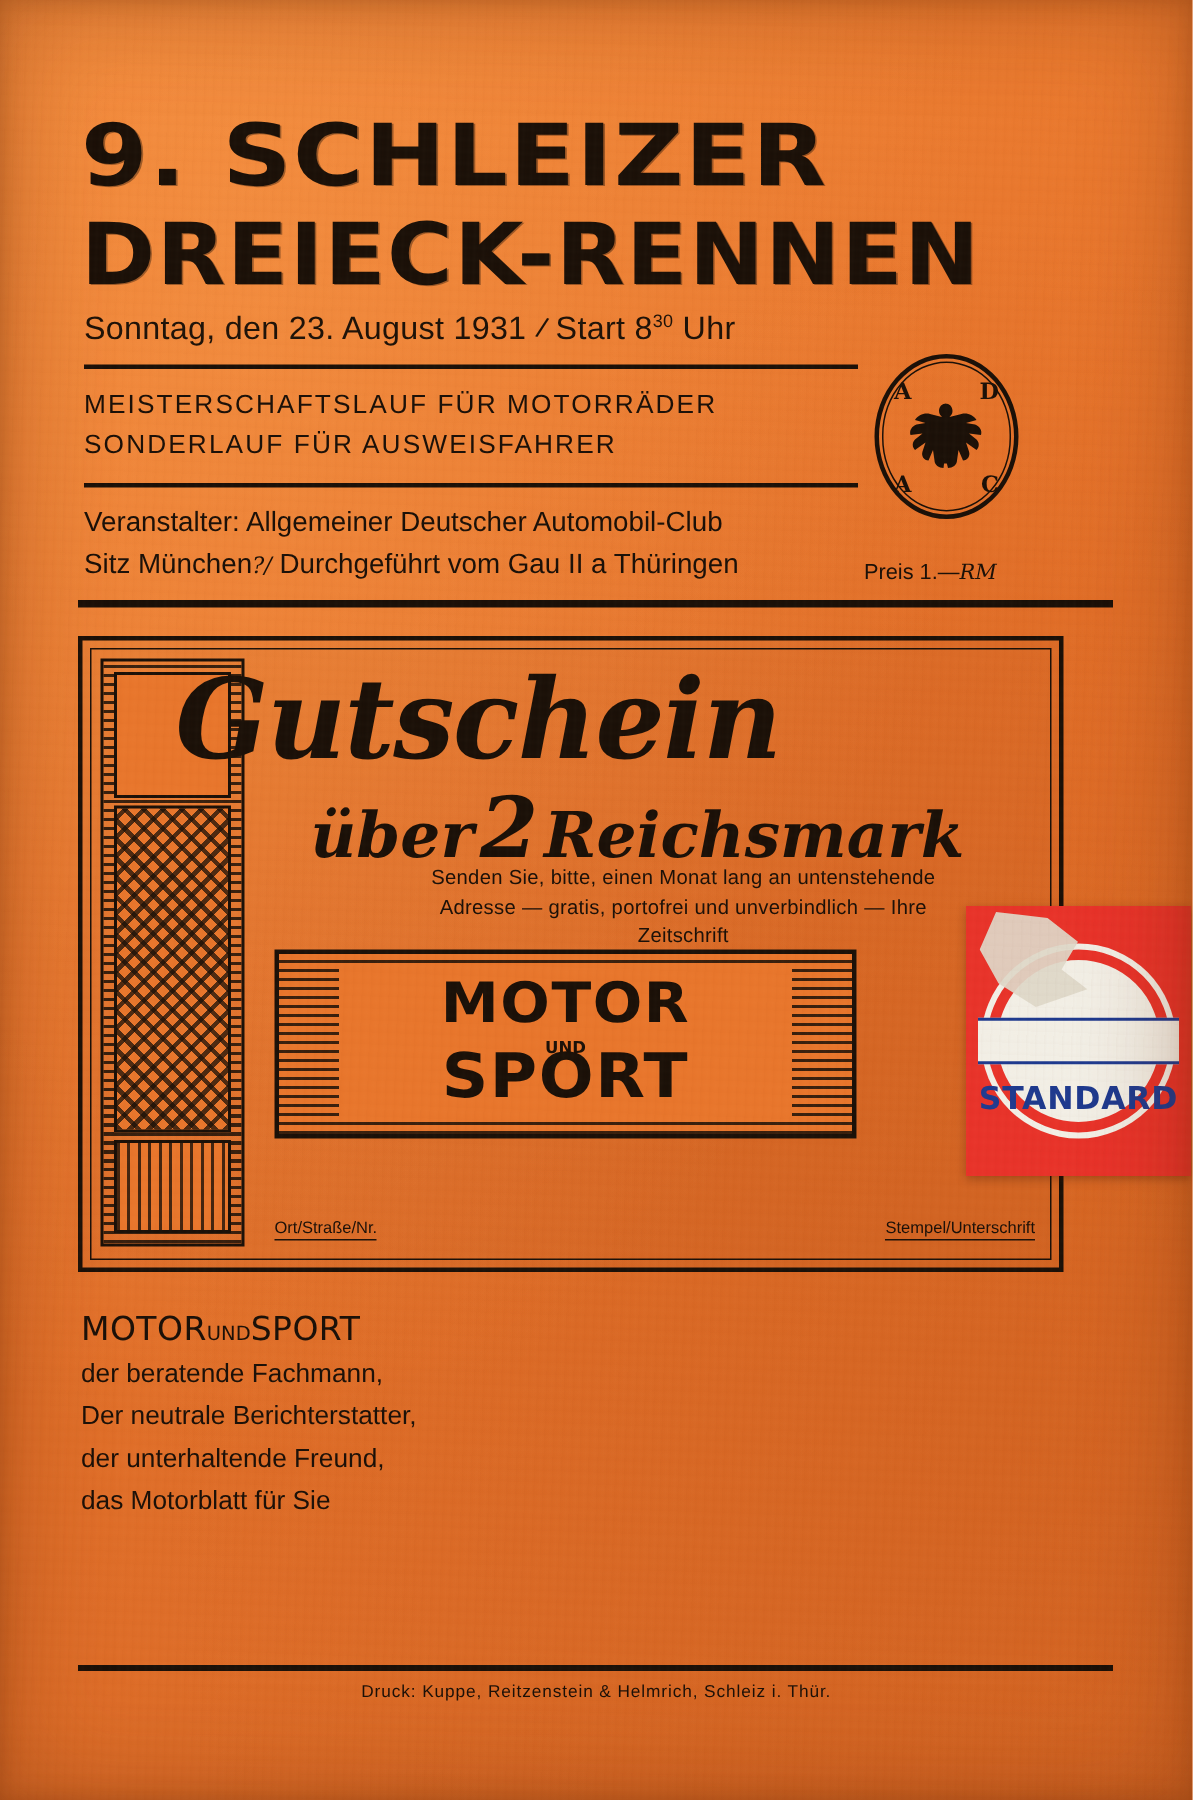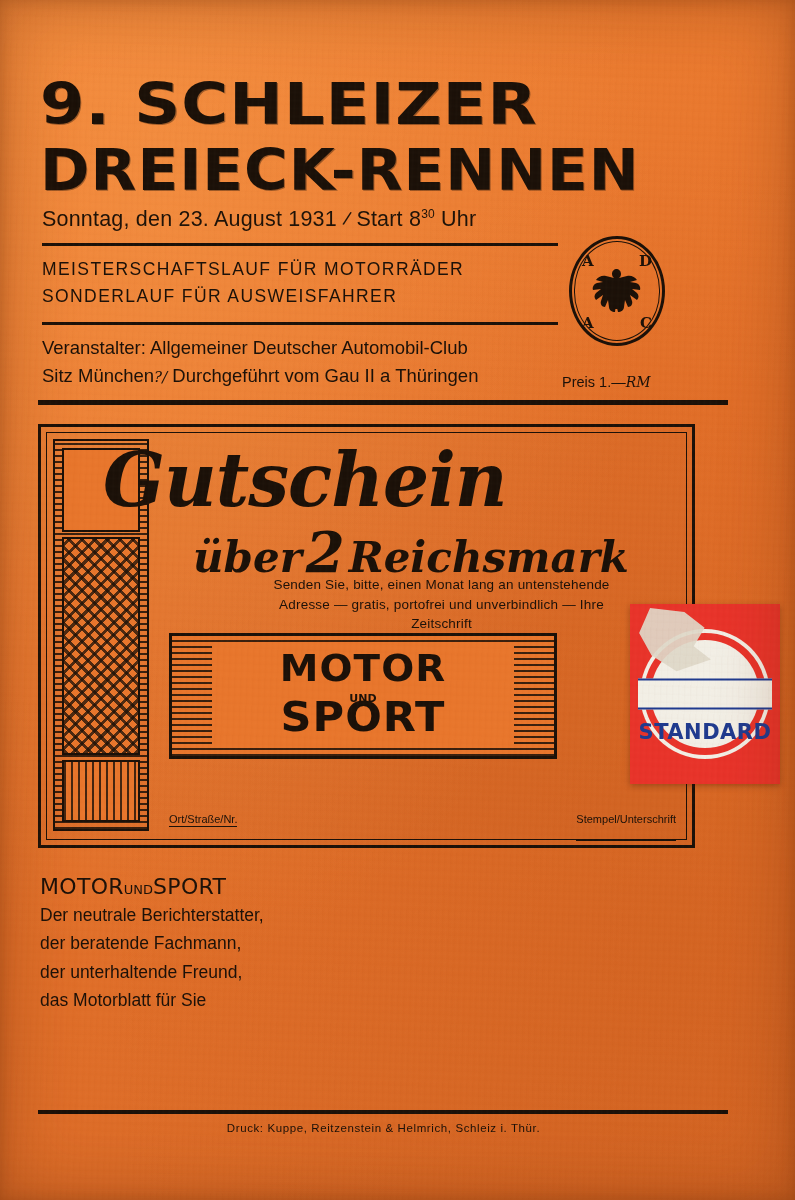--- a/index.html
+++ b/index.html
@@ -35,21 +35,21 @@
       repeating-linear-gradient(2deg, rgba(120,50,10,.07) 0px, rgba(120,50,10,0) 3px, rgba(255,210,160,.05) 5px, rgba(120,50,10,0) 8px);
   }
   .edge-shade {
     position: absolute;
     inset: 0;
     pointer-events: none;
     box-shadow: inset 0 0 70px rgba(110,45,10,.40), inset 0 0 16px rgba(110,45,10,.30);
   }
   .content {
     position: absolute;
-    left: 32px;
+    left: 46px;
     top: 0;
     width: 703px;
     height: 1200px;
   }
 
   
   .headline {
     position: absolute;
     left: 8px;
     top: 78px;
@@ -323,21 +323,21 @@
   .coupon-foot {
     position: absolute;
     left: 128px;
     right: 16px;
     bottom: 14px;
     height: 18px;
     font-size: 11px;
     color: #1a1008;
   }
   .coupon-foot .lf { position: absolute; left: 0; border-bottom: 1px solid #1a1008; padding-bottom: 1px;}
-  .coupon-foot .rt { position: absolute; right: 0; border-bottom: 1px solid #1a1008; padding-bottom: 15px; text-align: right;}
+  .coupon-foot .rt { position: absolute; right: 0; border-bottom: 1px solid #1a1008; padding-bottom: 1px; text-align: right;}
 
   
   .sticker {
     position: absolute;
     left: 598px;
     top: 604px;
     width: 150px;
     height: 180px;
     background: #e8332a;
     box-shadow: 0 2px 6px rgba(60,20,0,.35);
@@ -530,22 +530,22 @@
       <div class="band"></div>
       <div class="word">STANDARD</div>
       <div class="tear"></div>
     </div>
 
     <div class="ms-head">
       <span>MOTOR</span><span class="small">UND</span><span>SPORT</span>
     </div>
 
     <div class="ms-lines">
+      <div>der beratende Fachmann,</div>
       <div>Der neutrale Berichterstatter,</div>
-      <div>der beratende Fachmann,</div>
       <div>der unterhaltende Freund,</div>
       <div>das Motorblatt für Sie</div>
     </div>
 
 
     <div class="rule rule-4"></div>
 
     <div class="druck">Druck: Kuppe, Reitzenstein &amp; Helmrich, Schleiz i. Thür.</div>
 
   </div>

